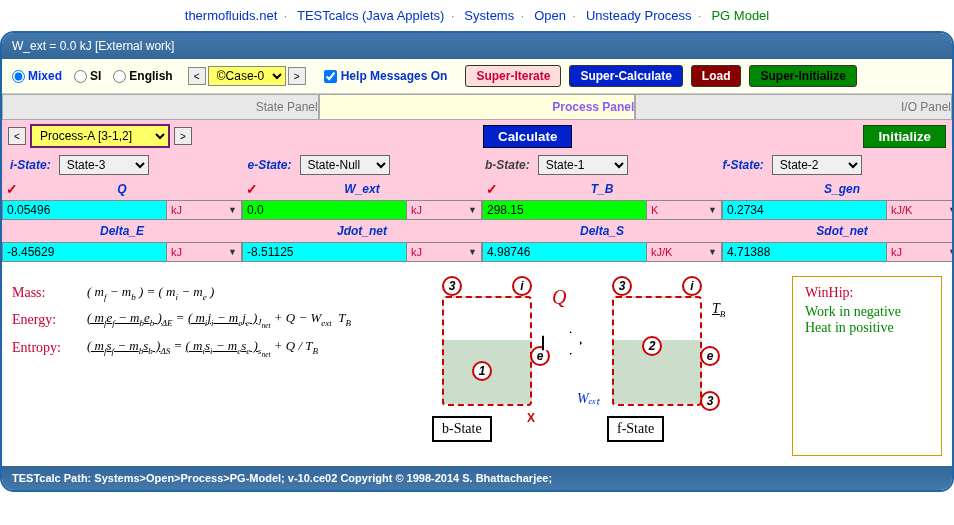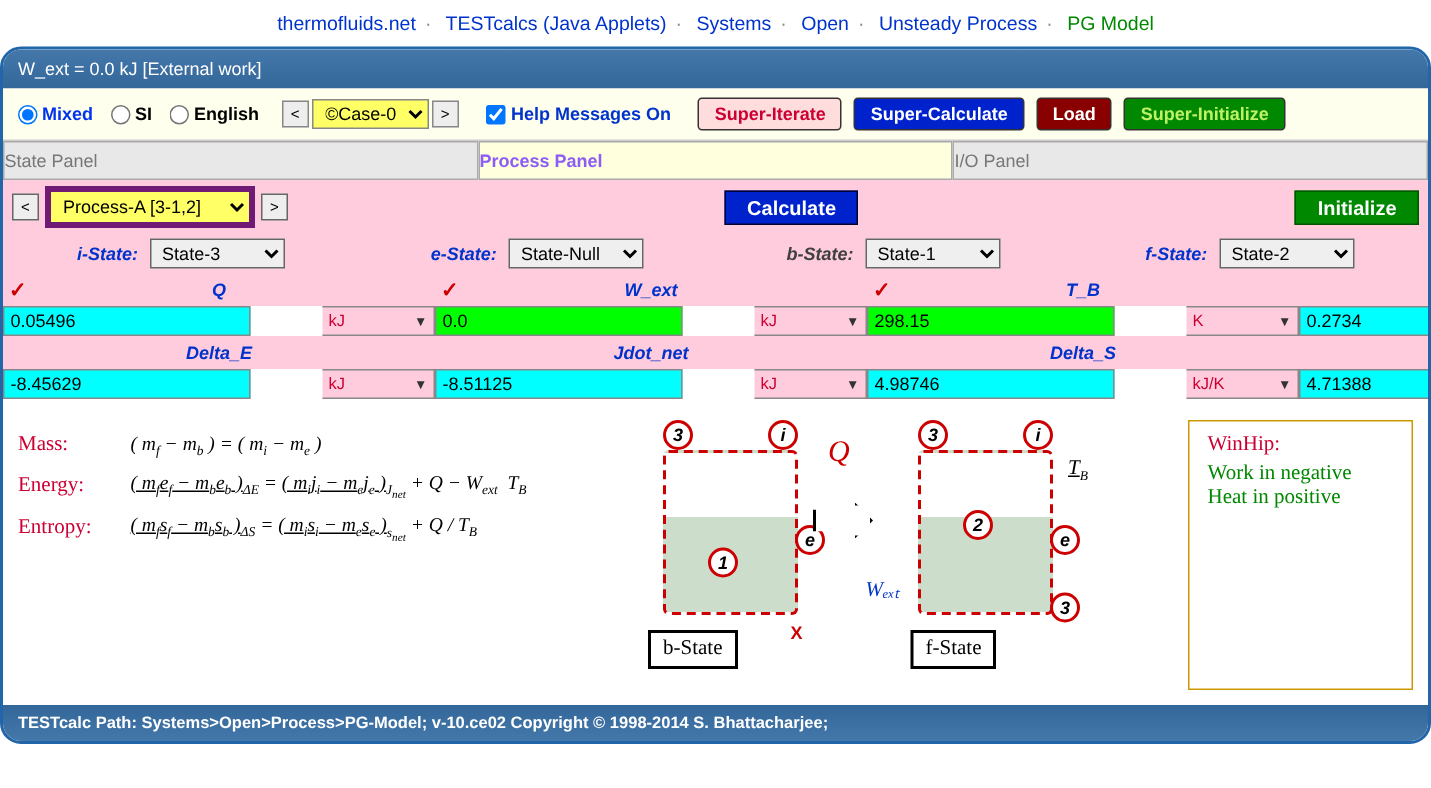--- a/index.html
+++ b/index.html
@@ -19,45 +19,45 @@
   .radio-group label { display: flex; align-items: center; gap: 3px; font-weight: bold; cursor: pointer; }
   .radio-group label.active { color: #0033ee; }
   .case-sel { display: flex; align-items: center; gap: 2px; margin-left: 15px; }
   .case-sel select { background: #ffff66; border: 1px solid #888; font-size: 12px; padding: 1px 4px; }
   .case-sel button { background: #eee; border: 1px solid #888; width: 18px; height: 18px; cursor: pointer; font-size: 10px; }
   .help-check { margin-left: 18px; display: flex; align-items: center; gap: 4px; color: #0033cc; font-weight: bold; }
   .btn { border: 1px solid #333; border-radius: 3px; padding: 3px 10px; font-size: 12px; font-weight: bold; cursor: pointer; }
   .btn-iter { background: #ffdddd; color: #cc0033; margin-left: 18px; }
   .btn-calc { background: #0022cc; color: #fff; margin-left: 8px; }
   .btn-load { background: #880000; color: #fff; margin-left: 8px; }
-  .btn-init { background: #008800; color: #bef264; margin-left: 8px; }
+  .btn-init { background: #008800; color: #000000; margin-left: 8px; }
   
   .tabs { display: flex; background: #eee; }
-  .tab { flex: 1; text-align: left; padding: 5px 0; border: 1px solid #aaa; background: #e8e8e8; color: #777; cursor: pointer; }
+  .tab { flex: 1; text-align: right; padding: 5px 0; border: 1px solid #aaa; background: #e8e8e8; color: #777; cursor: pointer; }
   .tab.active { background: #ffffdd; color: #8b5cf6; font-weight: bold; }
   
   .proc-bar { background: #ffccdd; padding: 4px 6px; display: flex; align-items: center; gap: 4px; }
-  .proc-bar select.proc { background: #ffff66; border: 4px solid #701a75; font-size: 12px; padding: 2px 4px; width: 140px; }
+  .proc-bar select.proc { background: #ffff66; border: 2px solid #701a75; font-size: 12px; padding: 2px 4px; width: 140px; }
   .proc-bar button.nav { background: #eee; border: 1px solid #666; width: 18px; height: 18px; font-size: 10px; cursor: pointer; }
   .proc-bar .spacer { flex-grow: 1; }
   .btn-calc2 { background: #0022cc; color: #fff; border: 1px solid #003; padding: 3px 14px; font-weight: bold; cursor: pointer; }
   .btn-init2 { background: #008800; color: #fff; border: 1px solid #050; padding: 3px 14px; font-weight: bold; cursor: pointer; }
   
   .state-row { display: flex; background: #ffccdd; padding: 3px 0; }
-  .state-row .cell { flex: 1; display: flex; align-items: center; justify-content: center; gap: 8px; padding: 0 8px; }
+  .state-row .cell { flex: 1; display: flex; align-items: center; justify-content: flex-start; gap: 8px; padding: 0 8px; }
   .state-row .lbl { color: #0033cc; font-weight: bold; font-style: italic; }
   .state-row .lbl.b { color: #404040; }
   .state-row select { width: 90px; font-size: 12px; padding: 1px 3px; border: 1px solid #666; }
   
   .grid { display: grid; grid-template-columns: repeat(4, 1fr); }
   .gcell { display: flex; flex-direction: column; }
   .ghead { background: #ffccdd; display: flex; align-items: center; padding: 2px 6px; height: 22px; position: relative; }
   .ghead .chk { position: absolute; left: 4px; color: #cc0000; font-weight: bold; font-size: 14px; }
   .ghead .name { color: #0033cc; font-style: italic; font-weight: bold; margin: 0 auto; }
-  .gbody { display: flex; gap: 48px; }
+  .gbody { display: flex; }
   .gbody input { flex: 1; border: 1px solid #888; padding: 2px 4px; font-size: 12px; min-width: 0; }
   .gbody input.cyan { background: #00ffff; }
   .gbody input.green { background: #00ff00; }
   .gbody .unit { width: 75px; background: #ffccdd; color: #cc0033; font-size: 11px; display: flex; align-items: center; padding: 0 4px; border: 1px solid #888; border-left: none; position: relative; }
   .gbody .unit .arr { position: absolute; right: 4px; font-size: 9px; color: #333; }
   
   .diagram-area { display: flex; padding: 14px 10px 10px 10px; background: #fff; gap: 10px; }
   .formulas { width: 390px; font-family: 'Times New Roman', serif; }
   .formulas h3 { color: #0033cc; font-family: Arial; font-size: 15px; margin-bottom: 10px; }
   .formulas h3 .red { color: #cc0000; }
@@ -289,21 +289,21 @@
       <div class="circ" style="left:100px;top:0;">i</div>
       <div class="circ" style="left:60px;top:85px;">1</div>
       <div class="circ" style="left:118px;top:70px;">e</div>
       <div class="circ" style="left:200px;top:0;">3</div>
       <div class="circ" style="left:270px;top:0;">i</div>
       <div class="circ" style="left:230px;top:60px;">2</div>
       <div class="circ" style="left:288px;top:70px;">e</div>
       <div class="circ" style="left:288px;top:115px;">3</div>
       <div class="Q-sym" style="left:140px;top:10px;">Q</div>
       <div class="arrow-big" style="left:130px;top:55px;"></div>
-      <div class="W-sym" style="left:165px;top:102px;">Wₑₓₜ</div>
+      <div class="W-sym" style="left:165px;top:112px;">Wₑₓₜ</div>
       <div class="T-sym" style="left:300px;top:25px;text-decoration:underline;">T<span class="sub">B</span></div>
       <div style="position:absolute;left:115px;top:135px;color:#cc0000;font-weight:bold;">X</div>
       <div class="box-label" style="left:20px;top:140px;">b-State</div>
       <div class="box-label" style="left:195px;top:140px;">f-State</div>
     </div>
 
     <div class="hint">
       <div class="t">WinHip:</div>
       <div class="l">Work in negative</div>
       <div class="l">Heat in positive</div>

